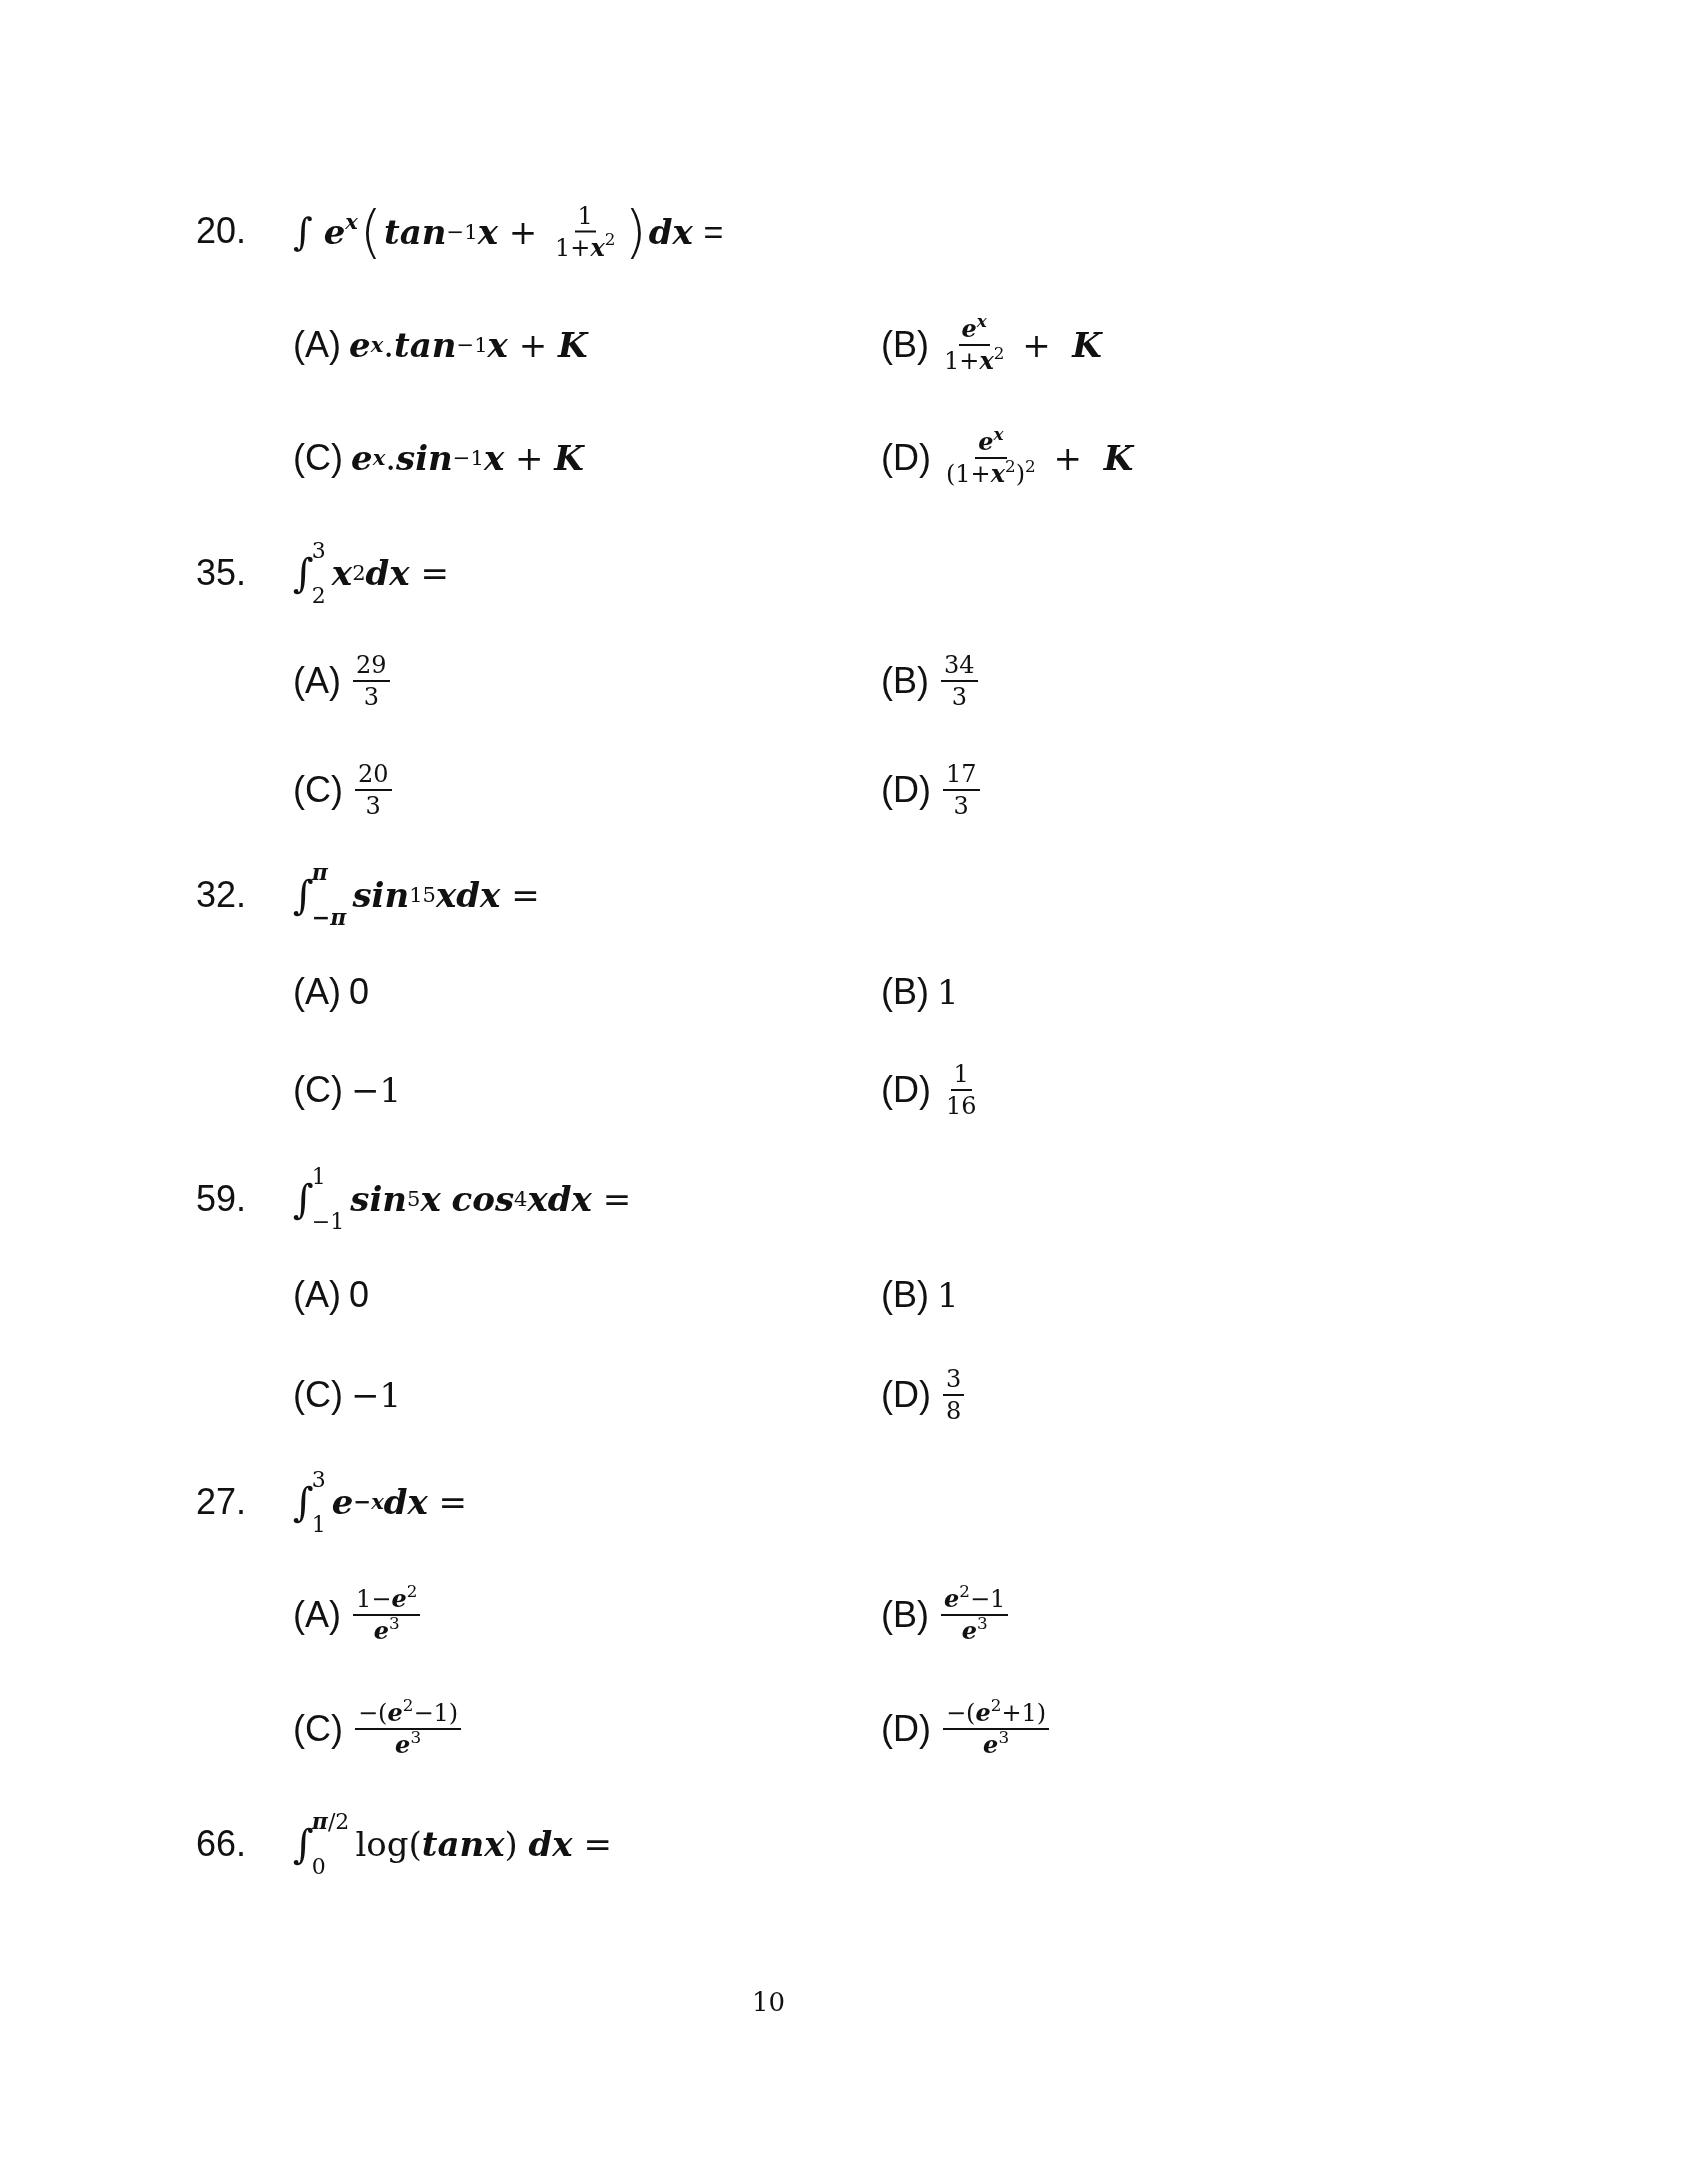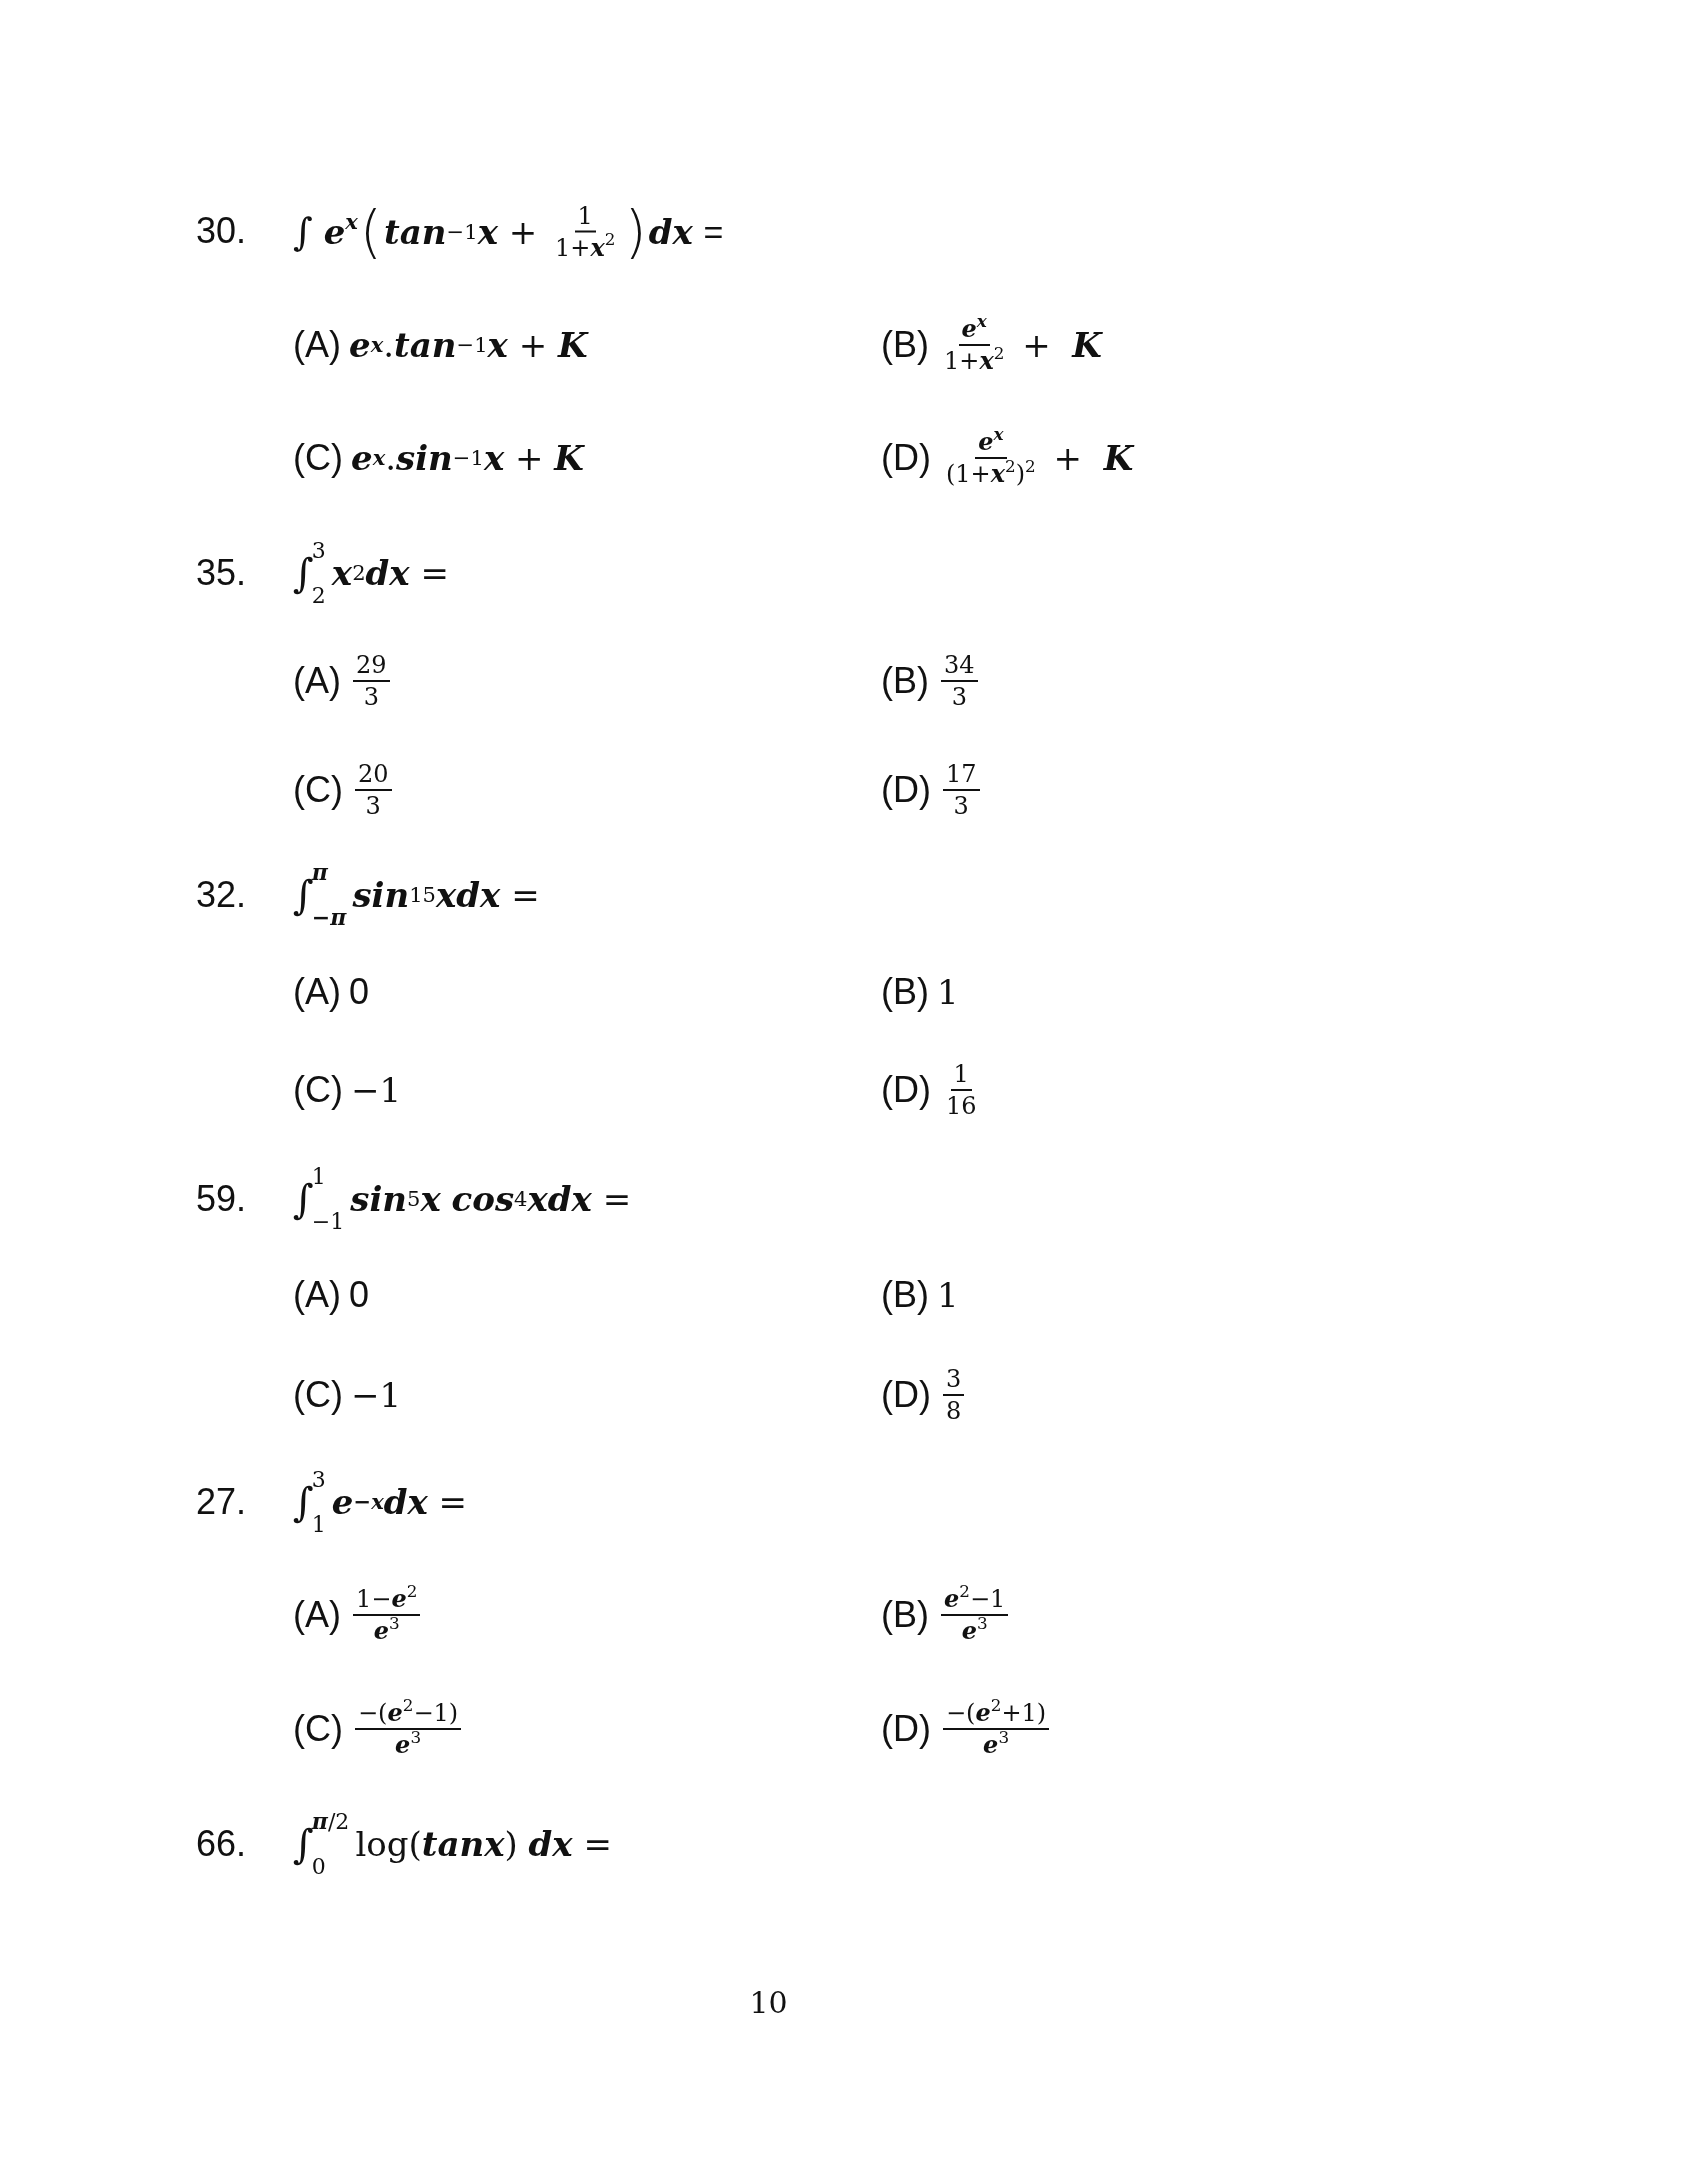--- a/index.html
+++ b/index.html
@@ -16,26 +16,26 @@
   .frac { display:inline-flex; flex-direction:column; align-items:center; vertical-align:middle; margin:0 4px; font-size:24px; }
   .frac .num { padding:0 3px 3px 3px; border-bottom:2.5px solid #111; }
   .frac .den { padding:3px 3px 0 3px;text-align:center; }
   .frac sup { font-size:0.7em; vertical-align:0.6em; }
   .int { display:inline-flex; align-items:center; position:relative; margin-right:6px; }
   .int .sym { font-size:40px; font-style:normal; }
   .int .lims { display:inline-flex; flex-direction:column; font-size:22px; line-height:1.15; margin-left:-2px; }
   .int .lims .hi { transform:translateY(-10px); }
   .int .lims .lo { transform:translateY(10px); }
   .bigparen { font-size:57px; font-weight:200; font-family:"DejaVu Sans", sans-serif; margin:0 2px; }
-  .pagenum { position:absolute; left:0; width:1537px; text-align:center; top:2002px; transform:translateY(-50%); font-family:"DejaVu Serif", serif; font-size:30px; }
+  .pagenum { position:absolute; left:0; width:1537px; text-align:center; top:2002px; transform:translateY(-50%); font-family:"DejaVu Serif", serif; font-size:26px; }
 </style>
 </head>
 <body>
 
-<div class="qnum" style="top:231px">30.</div>
+<div class="qnum" style="top:231px">20.</div>
 <div class="expr" style="top:231px">
   <span style="font-size:38px">∫</span>&nbsp;<span class="i">e<sup class="i">x</sup></span>
   <span class="bigparen">(</span><span class="i">tan</span><sup>−1</sup><span class="i">x</span>&nbsp;+&nbsp;
   <span class="frac">
       <span class="num">1</span>
       <span class="den">1+<span class="i">x</span><sup>2</sup></span>
     </span><span class="bigparen">)</span><span class="i">dx</span>&nbsp;<span style="font-family:'Liberation Sans',sans-serif">=</span>
 </div>
 <div class="opt left" style="top:345px">
   <span class="lbl">(A)</span>

